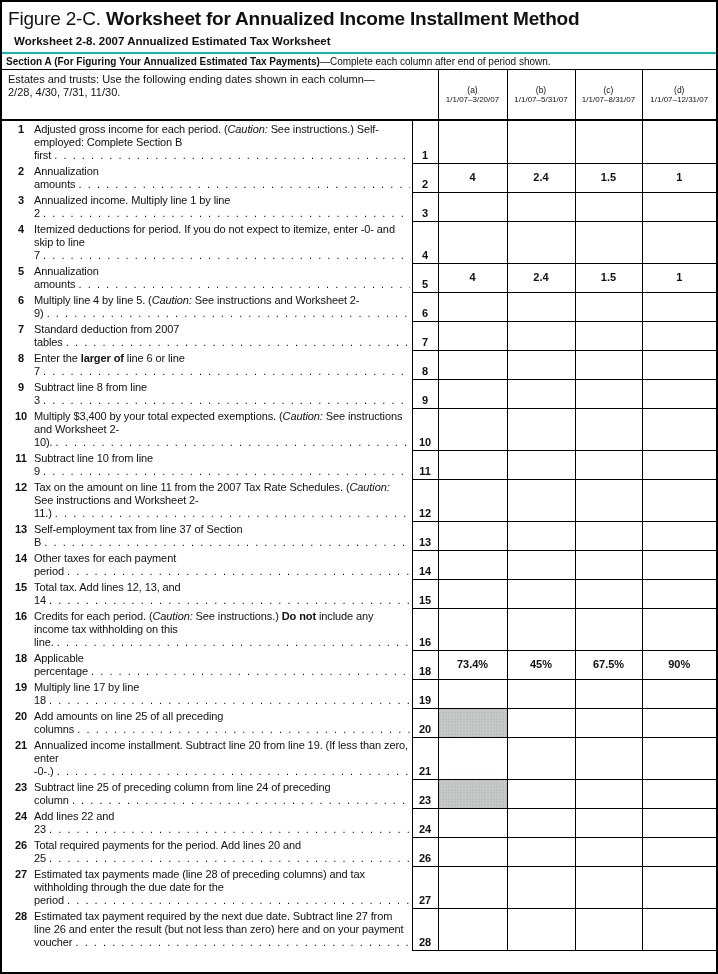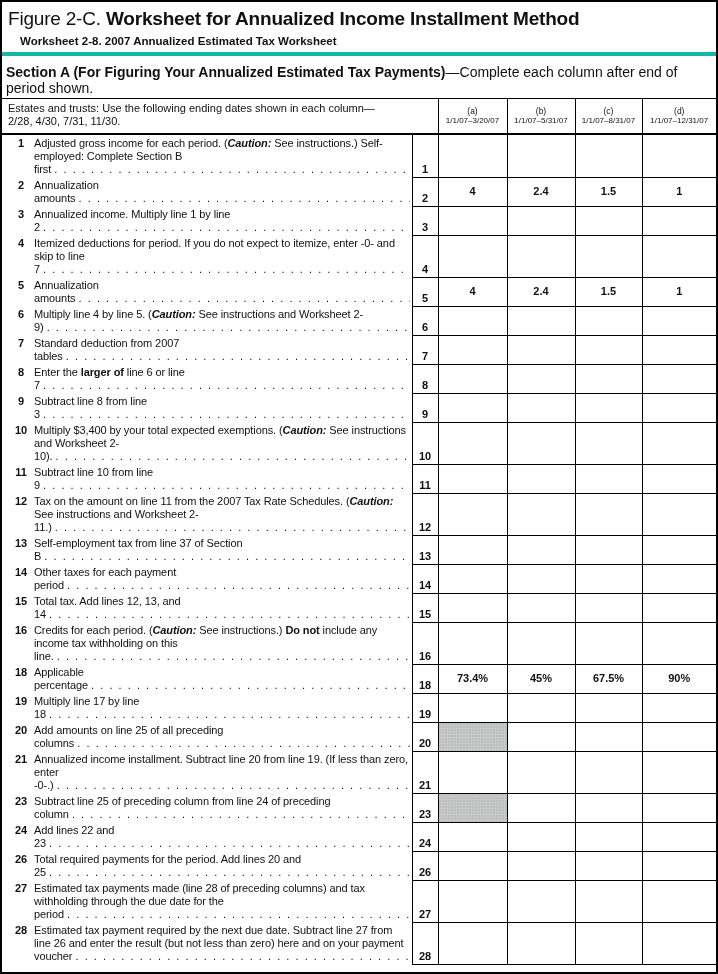--- a/index.html
+++ b/index.html
@@ -3,49 +3,49 @@
 <meta charset="utf-8">
 <style>
   html,body{margin:0;padding:0;background:#ffffff;}
   .page{
     position:relative;width:718px;height:974px;box-sizing:border-box;
     border:2px solid #000;background:#fff;overflow:hidden;
     font-family:"Liberation Sans",sans-serif;color:#111;
   }
   .title-row{font-size:19px;padding:6px 8px 2px 6px;letter-spacing:-0.2px;}
   .title-main{font-weight:bold;}
-  .subtitle-row{font-size:11.5px;font-weight:bold;padding:3px 8px 5px 18px;}
+  .subtitle-row{font-size:11.5px;font-weight:bold;padding:3px 8px 5px 12px;}
   table.wk{border-collapse:collapse;table-layout:fixed;width:100%;}
   col.c-desc{width:410px;} col.c-num{width:26px;}
   col.c-a{width:69px;} col.c-b{width:68px;} col.c-c{width:67px;} col.c-d{width:auto;}
   td{font-size:11px;}
   
   td.section-cell{
-    border-top:4px solid #14b8a6;border-bottom:1px solid #000;
-    padding:8px 4px 2px 4px;font-size:14px;
+    border-top:2px solid #14b8a6;border-bottom:1px solid #000;
+    padding:2px 4px 2px 4px;font-size:10px;
   }
   .sec-bold{font-weight:bold;}
   
-  td.estates-cell{border-bottom:2px solid #000;padding:3px 4px 5px 6px;vertical-align:top;}
+  td.estates-cell{border-bottom:2px solid #000;padding:3px 4px 20px 6px;vertical-align:top;}
   td.estates-cell .estates-text{max-width:368px;line-height:13px;font-size:11px;}
   td.colhead-cell{
     border-left:1px solid #000;border-bottom:2px solid #000;
     text-align:center;vertical-align:middle;padding:2px 0;
     font-size:8px;line-height:10px;
   }
   td.colhead-cell .col-letter{display:block;font-size:8.5px;}
   td.colhead-cell .col-period{display:block;white-space:nowrap;}
   
   td.desc-cell{border:none;padding:1.5px 2px 1.5px 6px;vertical-align:top;}
   .desc-flex{display:flex;align-items:flex-start;}
   .line-num{flex:0 0 26px;width:26px;font-weight:bold;text-align:center;line-height:13px;}
   .desc-text{flex:1;overflow:hidden;line-height:13px;letter-spacing:-0.1px;}
   .dots{white-space:nowrap;letter-spacing:0;}
   .fmt-b{font-weight:bold;text-align:right;}
-  .fmt-bi{font-weight:bold;font-style:italic;}
+  .fmt-bi{font-weight:normal;font-style:italic;}
   td.num-cell{
     border:1px solid #000;text-align:center;vertical-align:bottom;
     font-weight:bold;padding:1px 1px 1px 1px;line-height:13px;
   }
   td.val-cell{
     border:1px solid #000;text-align:center;vertical-align:middle;
     font-weight:bold;padding:1px 2px;line-height:13px;
   }
   td.val-cell.last, td.colhead-cell.last{border-right:none;}
   td.val-cell.shaded{

